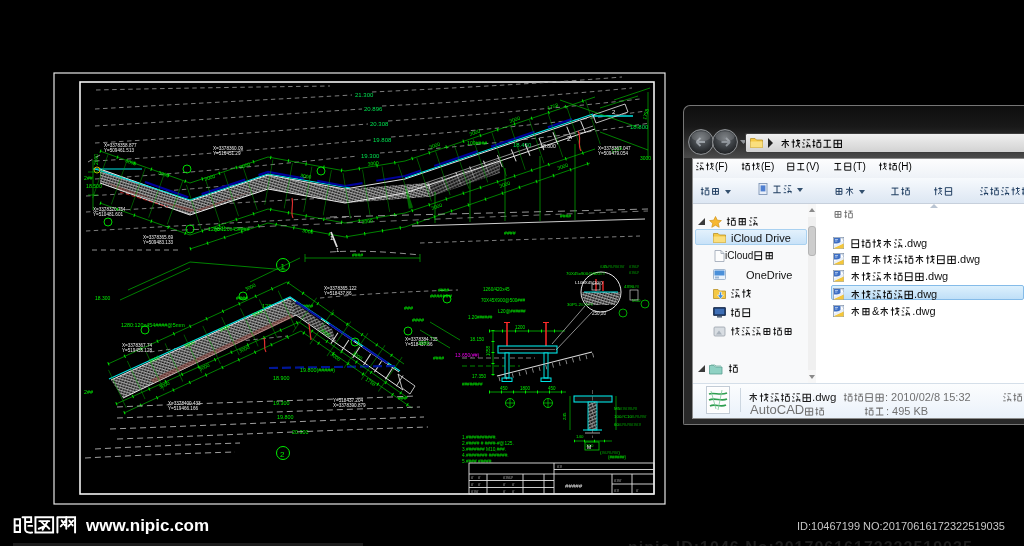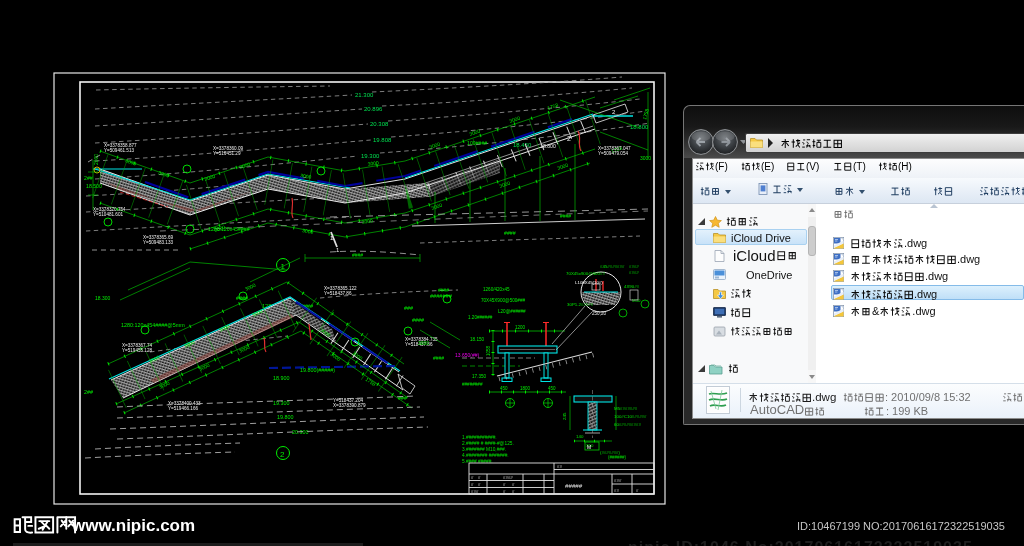--- a/index.html
+++ b/index.html
@@ -14,21 +14,21 @@
 #toolbar .ti{position:absolute;top:5px}
 #navpane{position:absolute;left:0;top:45px;width:115px;height:179px;background:#f8f9fa;font-size:12px;color:#111}
 #scroll{position:absolute;left:115px;top:45px;width:8px;height:179px;background:#f0f0f0}
 #flist{position:absolute;left:123px;top:45px;width:210px;height:179px;background:#fff;font-size:12px;color:#111}
 #details{position:absolute;left:0;top:224px;width:333px;height:37px;background:linear-gradient(#fcfdfe,#e9f1fa);border-top:1px solid #d5dfe9;font-size:12px}
 .nrow{position:absolute;left:0;width:115px;height:15px;white-space:nowrap;display:flex;align-items:center}
 .frow{position:absolute;height:15px;white-space:nowrap;display:flex;align-items:flex-end}
 .mi,.ti{display:flex;align-items:center}
 .dn{width:0;height:0;border-top:4px solid #33506e;border-left:3.5px solid transparent;border-right:3.5px solid transparent;margin-left:4px}
 
-#wmtext{position:absolute;left:72px;top:516px;color:#fff;font-weight:bold;font-size:17px;letter-spacing:0}
+#wmtext{position:absolute;left:86px;top:516px;color:#fff;font-weight:bold;font-size:17px;letter-spacing:0}
 #idtext{position:absolute;left:797px;top:520px;color:#c6c6c6;font-size:11px;white-space:nowrap}
 #cuttext{position:absolute;left:628px;top:539px;color:#1e1e1e;font-size:16px;font-weight:bold;letter-spacing:1px;white-space:nowrap}
 #cutblob{position:absolute;left:13px;top:543px;width:350px;height:3px;background:#1c1c1c}
 </style>
 </head>
 <body>
 <svg id="cad" width="1024" height="546" viewBox="0 0 1024 546">
 <defs>
 <pattern id="hat" width="2.7" height="2.7" patternUnits="userSpaceOnUse" patternTransform="rotate(17)">
   <rect width="2.7" height="2.7" fill="#161616"></rect>
@@ -567,21 +567,21 @@
           <svg style="margin-left:20px" width="14" height="11">
             <use href="#fold" width="13" height="11"></use>
           </svg>
           <span style="margin-left:4px;font-size:11px">iCloud Drive</span>
         </div>
       <div class="nrow" style="top:44px">
           <svg style="margin-left:21px" width="11" height="12" viewBox="0 0 11 12">
             <path d="M1,0.5 H7 L10,3.5 V11.5 H1 Z" fill="#fdfdfd" stroke="#9aa5b2" stroke-width="0.8"></path>
             <path d="M7,0.5 V3.5 H10" fill="none" stroke="#9aa5b2" stroke-width="0.8"></path>
           </svg>
-          <span style="margin-left:8px;font-size:15px">iCloud </span>
+          <span style="margin-left:0;font-size:10px">iCloud </span>
           <svg style="color:#111" width="22" height="11" viewBox="0 0 22 11">
             <use href="#k1" width="10.5" height="10.5"></use>
             <use href="#k8" x="11" width="10.5" height="10.5"></use>
           </svg>
         </div>
       <div class="nrow" style="top:63px">
           <svg style="margin-left:20px" width="13" height="11" viewBox="0 0 13 11">
             <rect x="0.5" y="0.5" width="12" height="10" rx="1" fill="#eaf3fc" stroke="#8fa8c4" stroke-width="0.8"></rect>
             <rect x="1.5" y="1.5" width="10" height="5" fill="#4a90d9"></rect>
             <rect x="2" y="7.5" width="4" height="2" fill="#9db8d4"></rect>
@@ -746,41 +746,41 @@
           </svg>
           <span style="font-size:11.5px">.dwg</span>
         </div>
       <div class="frow" style="left:150px;top:4px;color:#707070">
           <svg style="color:#707070" width="42" height="11" viewBox="0 0 42 11">
             <use href="#k6" width="10.2" height="10.2"></use>
             <use href="#k6" x="10.5" width="10.2" height="10.2"></use>
             <use href="#k1" x="21" width="10.2" height="10.2"></use>
             <use href="#k3" x="31.5" width="10.2" height="10.2"></use>
           </svg>
-          <span style="font-size:11px">: 2010/09/8 15:32</span>
+          <span style="font-size:11px">: 2010/02/8 15:32</span>
         </div>
       <div class="frow" style="left:309px;top:4px">
           <svg style="color:#707070" width="22" height="11" viewBox="0 0 22 11">
             <use href="#k5" width="10.2" height="10.2"></use>
             <use href="#k6" x="10.5" width="10.2" height="10.2"></use>
           </svg>
         </div>
       <div class="frow" style="left:57px;top:17.5px;color:#707070">
           <span style="font-size:13px">AutoCAD </span>
           <svg style="color:#707070" width="22" height="11" viewBox="0 0 22 11">
             <use href="#k3" width="10.2" height="10.2"></use>
             <use href="#k6" x="10.5" width="10.2" height="10.2"></use>
           </svg>
         </div>
       <div class="frow" style="left:171px;top:17.5px;color:#707070">
           <svg style="color:#707070" width="22" height="11" viewBox="0 0 22 11">
             <use href="#k6" width="10.2" height="10.2"></use>
             <use href="#k7" x="10.5" width="10.2" height="10.2"></use>
           </svg>
-          <span style="font-size:11px">: 199 KB</span>
+          <span style="font-size:11px">: 495 KB</span>
         </div>
     </div>
   </div>
 </div>
 <svg id="wm" style="position:absolute;left:13px;top:513px" width="64" height="21" viewBox="0 0 66 22">
 <g stroke="#fff" stroke-width="2.05" fill="none" stroke-linecap="round">
 <path d="M1.2,6.5 H6.8 V20 H1.2 Z M1.2,13.2 H6.8"></path>
 <path d="M9.5,4.5 H18.5 V9.5 H12.2 M12.2,4.5 V17 C12.2,19.5 14,21 19.5,20.5 M15.5,13.5 H19.5"></path>
 <path d="M23,4.5 H41.5 V20.5 H23 Z"></path>
 <path d="M27,8.5 H37.5 M28.5,8.5 L33.5,13.5 L26.5,16.5 M36,8.5 L30.5,17.5 M33.5,12.5 L37.5,16.5"></path>

